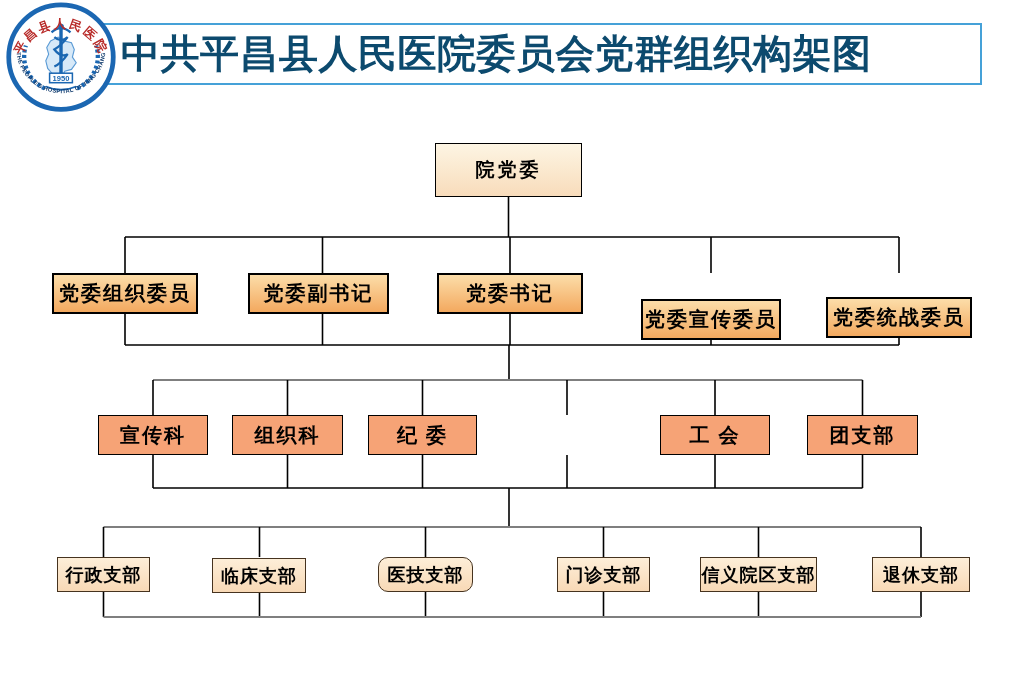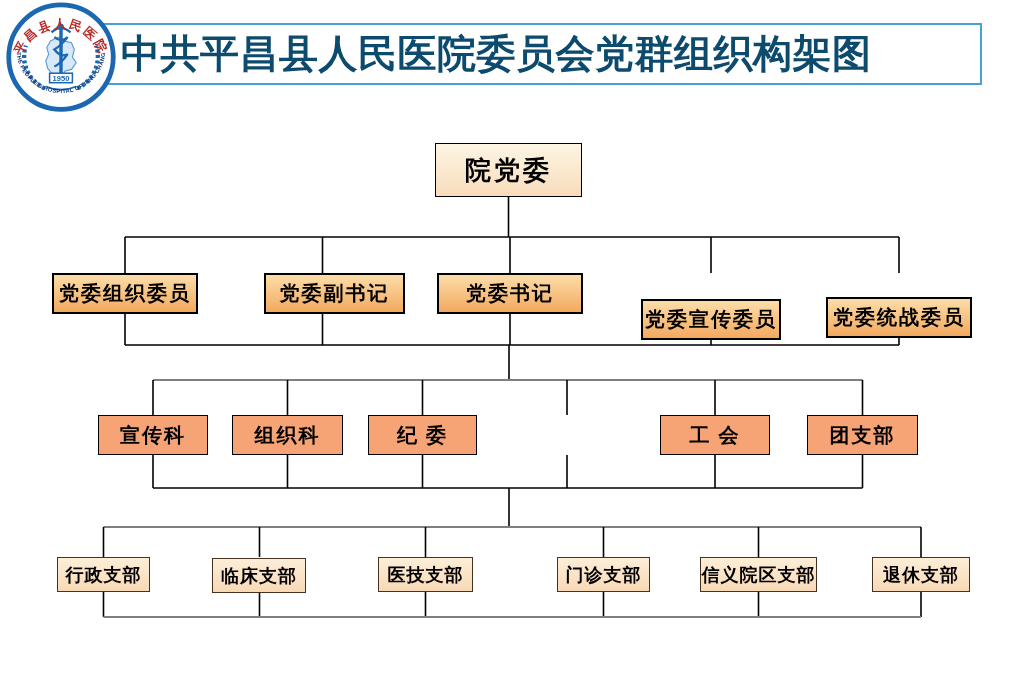--- a/index.html
+++ b/index.html
@@ -16,21 +16,21 @@
     font-size:39px;font-weight:bold;color:#0c4a6e;white-space:nowrap;
     padding-left:16px;letter-spacing:0.5px;
   }
   #logo{position:absolute;left:4px;top:1px;width:114px;height:114px;z-index:5;}
   #chart{position:absolute;left:0;top:0;width:1017px;height:679px;}
   #wires{position:absolute;left:0;top:0;width:1017px;height:679px;pointer-events:none;}
   .node{
     position:absolute;box-sizing:border-box;display:flex;align-items:center;justify-content:center;
     font-weight:bold;color:#000000;white-space:nowrap;z-index:2;
   }
-  .lv1{background:linear-gradient(#fdf5e3,#f8dcbb);border:1.8px solid #000;font-size:26px;letter-spacing:3px;}
+  .lv1{background:linear-gradient(#fdf5e3,#f8dcbb);border:1.8px solid #000;font-size:19px;letter-spacing:3px;}
   .lv2{background:linear-gradient(#fcdda9,#f3a95f);border:2px solid #000;font-size:20px;letter-spacing:2px;}
   .lv3{background:#f6a376;border:1.8px solid #000;font-size:20px;letter-spacing:2px;}
   .lv4{background:linear-gradient(#fdeed8,#f8d9b6);border:1.4px solid #473categorical;}
   .lv4{background:linear-gradient(#fdeed8,#f8d9b6);border:1.4px solid #46331f;font-size:18px;letter-spacing:1px;}
 </style>
 </head>
 <body>
 
 <svg id="logo" viewBox="0 0 120 120" xmlns="http://www.w3.org/2000/svg">
   <defs>
@@ -105,21 +105,21 @@
       <line x1="758.5" y1="592" x2="758.5" y2="617" stroke="#000000" stroke-width="1.6"></line>
       <line x1="921" y1="592" x2="921" y2="617" stroke="#000000" stroke-width="1.6"></line>
       <line x1="103.5" y1="617" x2="921" y2="617" stroke="#7f7f7f" stroke-width="2"></line>
     </svg>
 <div class="node lv1" style="left: 435px; top: 143px; width: 147px; height: 54px;">
       <span>院党委</span>
     </div>
     <div class="node lv2" style="left: 52px; top: 273px; width: 146px; height: 41px;">
       <span>党委组织委员</span>
     </div>
-    <div class="node lv2" style="left: 264px; top: 273px; width: 141px; height: 41px;">
+    <div class="node lv2" style="left: 248px; top: 273px; width: 141px; height: 41px;">
       <span>党委副书记</span>
     </div>
     <div class="node lv2" style="left: 437px; top: 273px; width: 146px; height: 41px;">
       <span>党委书记</span>
     </div>
     <div class="node lv2" style="left: 641px; top: 273px; width: 140px; height: 41px; margin-top: 26px;">
       <span>党委宣传委员</span>
     </div>
     <div class="node lv2" style="left: 826px; top: 273px; width: 146px; height: 41px; margin-top: 24px;">
       <span>党委统战委员</span>
@@ -138,21 +138,21 @@
     </div>
     <div class="node lv3" style="left: 807px; top: 415px; width: 111px; height: 40px;">
       <span>团支部</span>
     </div>
     <div class="node lv4" style="left: 57px; top: 557px; width: 93px; height: 35px;">
       <span>行政支部</span>
     </div>
     <div class="node lv4" style="left: 212px; top: 558px; width: 94px; height: 35px;">
       <span>临床支部</span>
     </div>
-    <div class="node lv4" style="left: 378px; top: 557px; width: 95px; height: 35px;">
+    <div class="node lv4" style="left: 378px; top: 557px; width: 95px; height: 35px; border-radius: 10px;">
       <span>医技支部</span>
     </div>
     <div class="node lv4" style="left: 557px; top: 557px; width: 93px; height: 35px;">
       <span>门诊支部</span>
     </div>
     <div class="node lv4" style="left: 700px; top: 557px; width: 117px; height: 35px;">
       <span>信义院区支部</span>
     </div>
     <div class="node lv4" style="left: 872px; top: 557px; width: 98px; height: 35px;">
       <span>退休支部</span>

